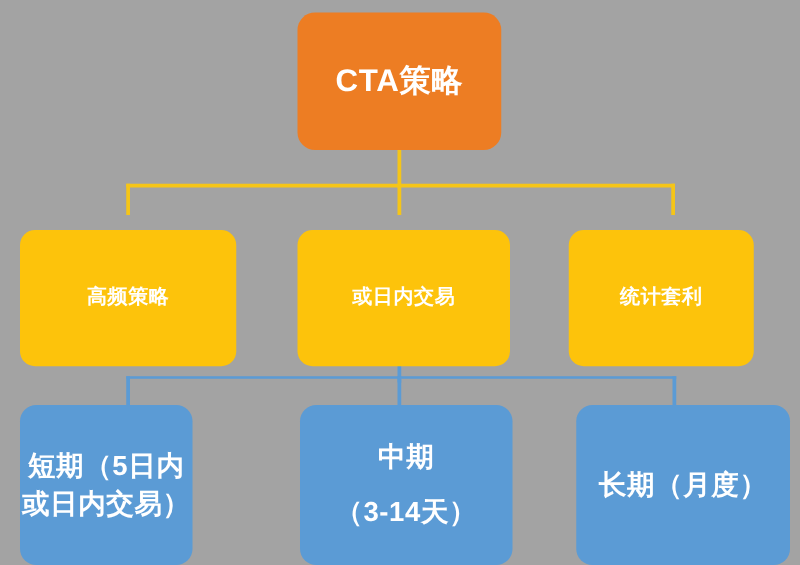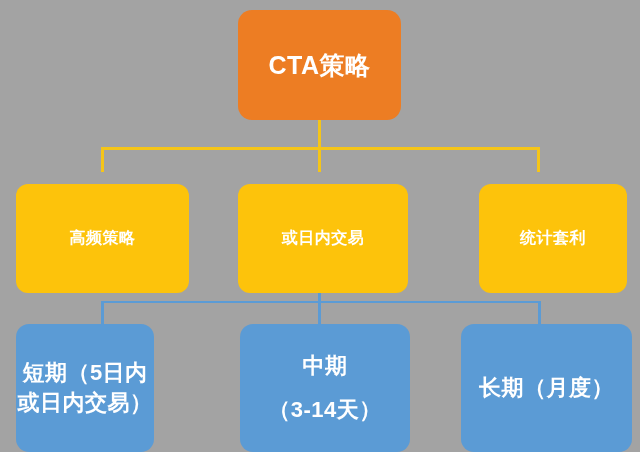--- a/index.html
+++ b/index.html
@@ -70,21 +70,21 @@
   }
 
   .node.tier2 {
     top: 184px;
     height: 109px;
     background: #fdc30b;
     font-size: 16px;
   }
   .tier2.t2a { left: 16px;  width: 173px; }
   .tier2.t2b { left: 238px; width: 170px; }
-  .tier2.t2c { left: 455px; width: 148px; margin-left: 24px; }
+  .tier2.t2c { left: 455px; width: 148px; }
 
   .node.tier3 {
     top: 324px;
     height: 128px;
     background: #5b9bd5;
     font-size: 22px;
     border-radius: 13px;
   }
   .tier3.t3a { left: 16px;  width: 138px; }
   .tier3.t3b { left: 240px; width: 170px; line-height: 2.0; }

